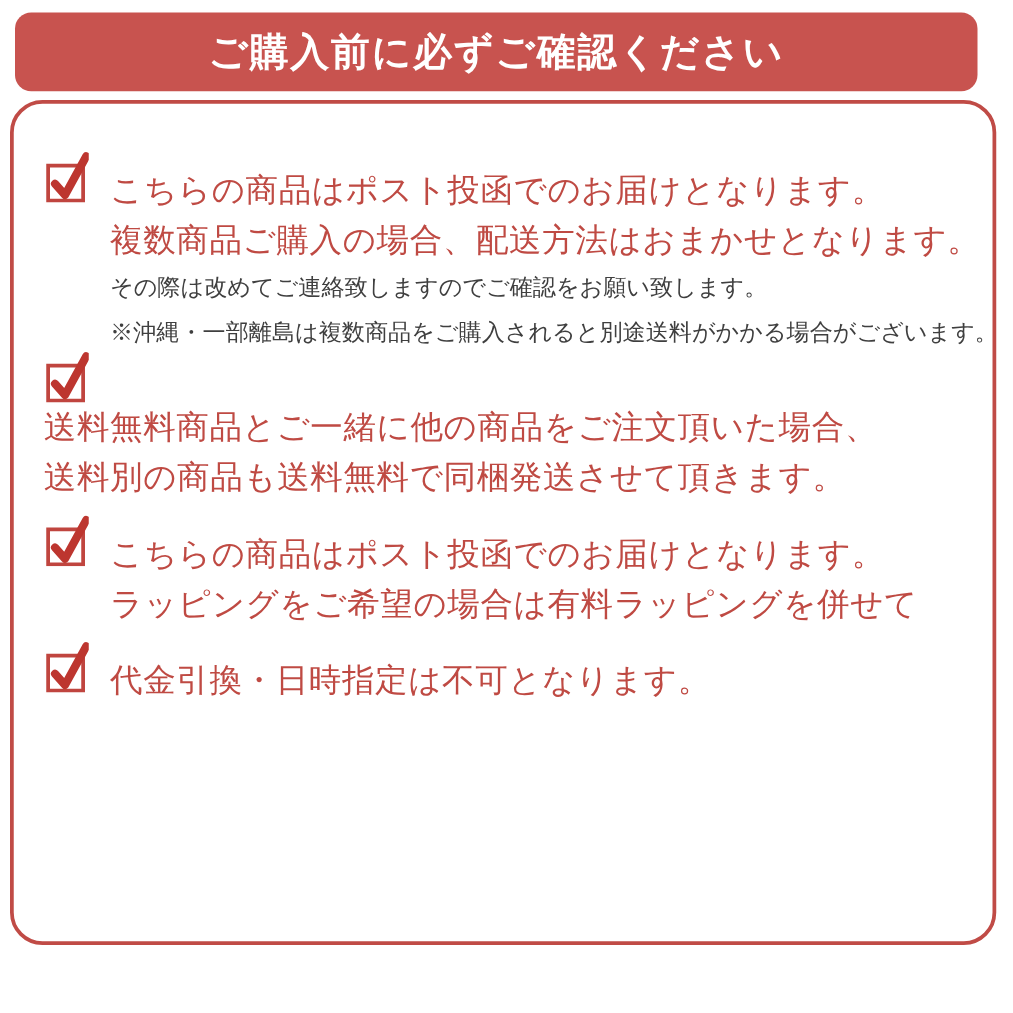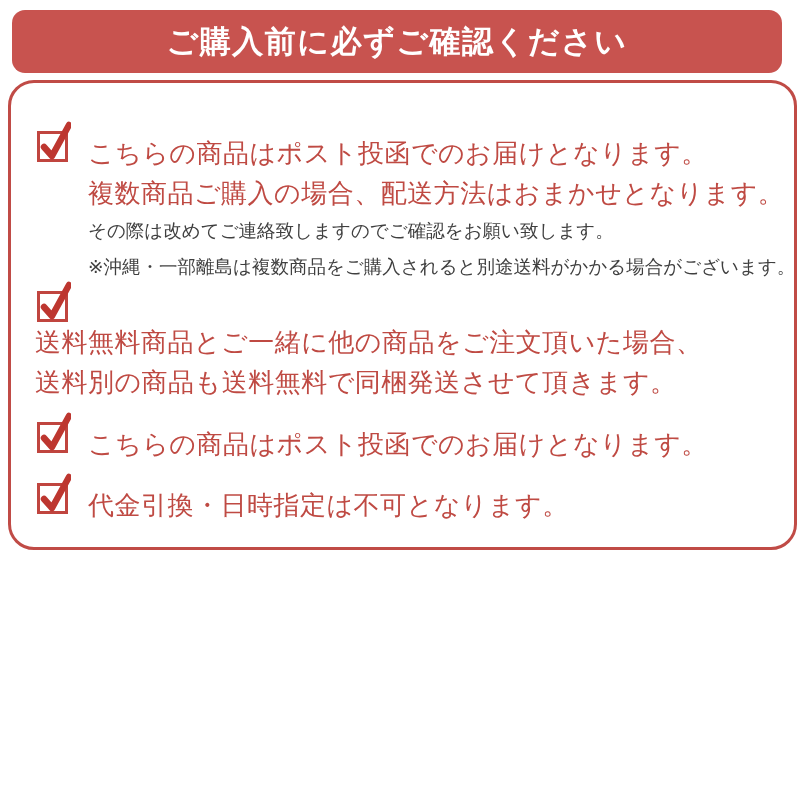--- a/index.html
+++ b/index.html
@@ -28,27 +28,28 @@
   }
   .header-title {
     color: #ffffff;
     font-size: 31px;
     font-weight: bold;
     letter-spacing: 1.5px;
     white-space: nowrap;
   }
   .notice-box {
     margin: 0 13px 0 8px;
-    height: 470px;
+    height: 676px;
     box-sizing: border-box;
     border: 3px solid #c04b46;
     border-radius: 26px;
     background: #ffffff;
     padding: 50px 16px 0 24px;
     overflow: hidden;
+    font-family: Liberation Serif, serif;
   }
   .item {
     display: flex;
     align-items: flex-start;
   }
   .item-1 { margin-bottom: 8px; }
   .item-2 { margin-bottom: 22px; flex-direction: column; }
   .item-3 { margin-bottom: 21px; }
   .checkbox {
     flex: none;
@@ -118,20 +119,21 @@
 
     <div class="item item-3">
       <span class="checkbox">
         <svg width="36" height="42" viewBox="0 0 36 42" xmlns="http://www.w3.org/2000/svg">
           <rect x="3.5" y="12.5" width="28" height="28" fill="#ffffff" stroke="#c0453f" stroke-width="3"></rect>
           <path d="M9 27 L17 36 L34 5" fill="none" stroke="#bd362f" stroke-width="6.5" stroke-linecap="round" stroke-linejoin="round"></path>
         </svg>
       </span>
       <div class="text-block">
         <div class="main-line">こちらの商品はポスト投函でのお届けとなります。</div>
+        <div class="main-line">ラッピングをご希望の場合は有料ラッピングを併せて</div>
       </div>
     </div>
 
     <div class="item item-4">
       <span class="checkbox">
         <svg width="36" height="42" viewBox="0 0 36 42" xmlns="http://www.w3.org/2000/svg">
           <rect x="3.5" y="12.5" width="28" height="28" fill="#ffffff" stroke="#c0453f" stroke-width="3"></rect>
           <path d="M9 27 L17 36 L34 5" fill="none" stroke="#bd362f" stroke-width="6.5" stroke-linecap="round" stroke-linejoin="round"></path>
         </svg>
       </span>

